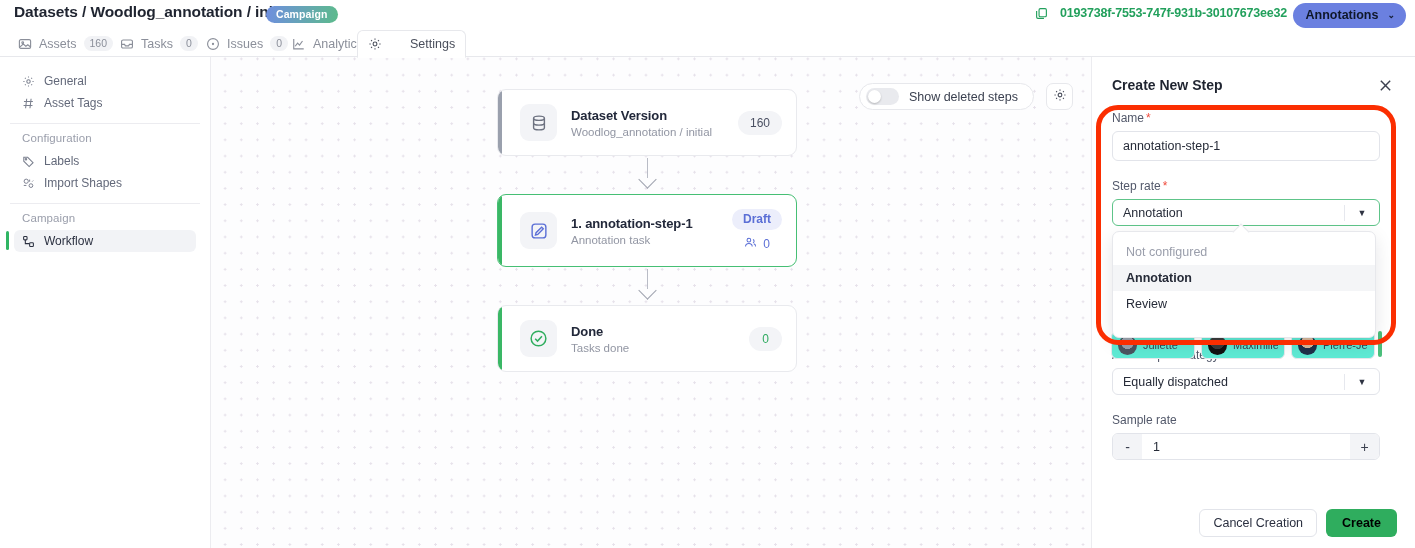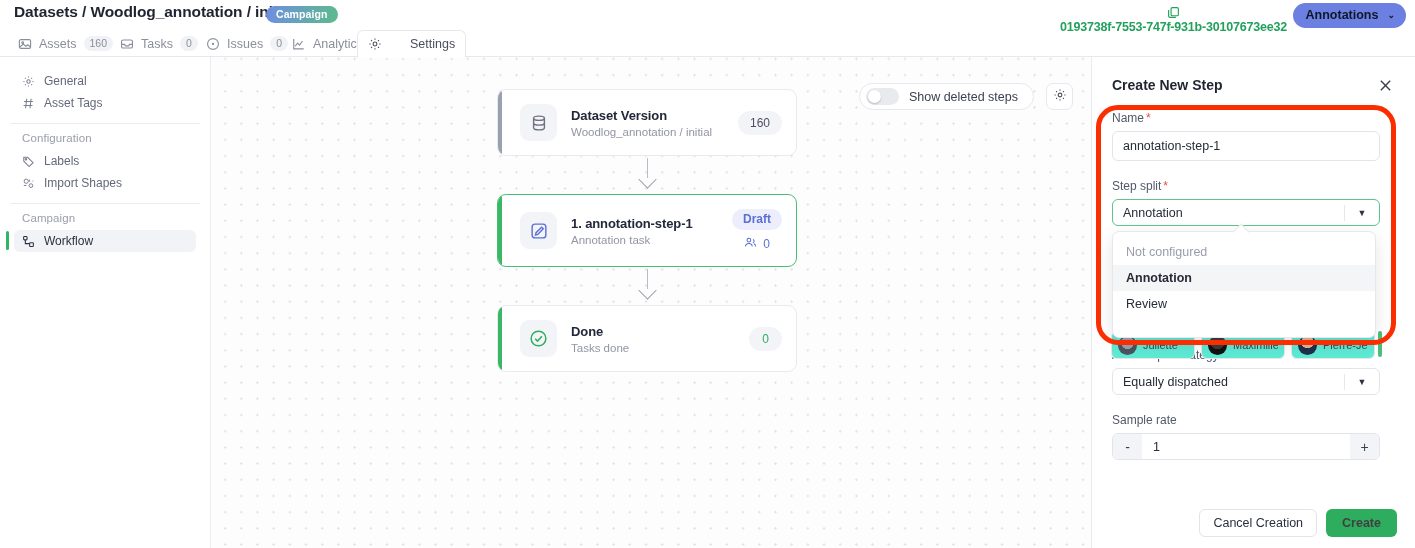--- a/index.html
+++ b/index.html
@@ -20,22 +20,22 @@
     color: #1f2430; white-space: nowrap;
   }
   .badge-campaign {
     position: absolute; left: 266px; top: 6px;
     padding: 2px 10px 3px; border-radius: 9px;
     background: linear-gradient(100deg, #6f8ee0 0%, #5cbb8b 100%);
     color: #fff; font-size: 10.5px; font-weight: bold; letter-spacing: .1px;
   }
   .ds-id {
     position: absolute; right: 128px; top: 6px;
-    display: flex; align-items: center; gap: 1px;
-    color: #22a05c; font-size: 12.5px; font-weight: bold; letter-spacing: -.2px; flex-direction: column;
+    display: flex; align-items: center; gap: 12px;
+    color: #22a05c; font-size: 12.5px; font-weight: bold; letter-spacing: -.2px;
   }
   .copy-ico { width: 13px; height: 13px; display: block; }
   .annotations-btn {
     position: absolute; right: 9px; top: 3px;
     display: flex; align-items: center; gap: 9px;
     background: #6b80e0; color: #0f172a;
     border-radius: 13px; padding: 5px 11px 6px 13px;
     font-size: 12.5px; font-weight: bold; cursor: pointer;
   }
   .annotations-btn .chev { font-size: 9px; opacity: .95; }
@@ -230,21 +230,21 @@
   .stepper .sval { flex: 1 1 auto; padding-left: 11px; font-size: 12.5px; color: #262b38; }
 
   .panel-footer {
     position: absolute; right: 18px; bottom: 11px; display: flex; gap: 9px; align-items: center;
   }
   .btn-ghost {
     border: 1px solid #e2e4ea; background: #fff; border-radius: 6px;
     font-size: 12.5px; color: #2b3040; padding: 6px 13px; cursor: pointer;
   }
   .btn-green {
-    background: #2fad5e; color: #404040; border-radius: 6px;
+    background: #2fad5e; color: #000000; border-radius: 6px;
     font-size: 12.5px; font-weight: bold; padding: 7px 16px; cursor: pointer;
   }
 
   
   .anno-box {
     position: absolute; left: 1096px; top: 105px; width: 300px; height: 240px;
     border: 5px solid #fb2e01; border-radius: 22px; z-index: 40; pointer-events: none;
   }
 </style>
 </head>
@@ -488,21 +488,21 @@
     </div>
 
     <div class="field-label">
       <span>Name</span><span class="req">*</span>
     </div>
     <div class="input">
       <span>annotation-step-1</span>
     </div>
 
     <div class="field-label">
-      <span>Step split</span><span class="req">*</span>
+      <span>Step rate</span><span class="req">*</span>
     </div>
     <div class="select focused">
       <span class="val">Annotation</span>
       <span class="div"></span>
       <span class="caret">▼</span>
     </div>
 
     <div class="field-label" style="margin-top:122px;">Assets split strategy</div>
     <div class="select">
       <span class="val">Equally dispatched</span>

